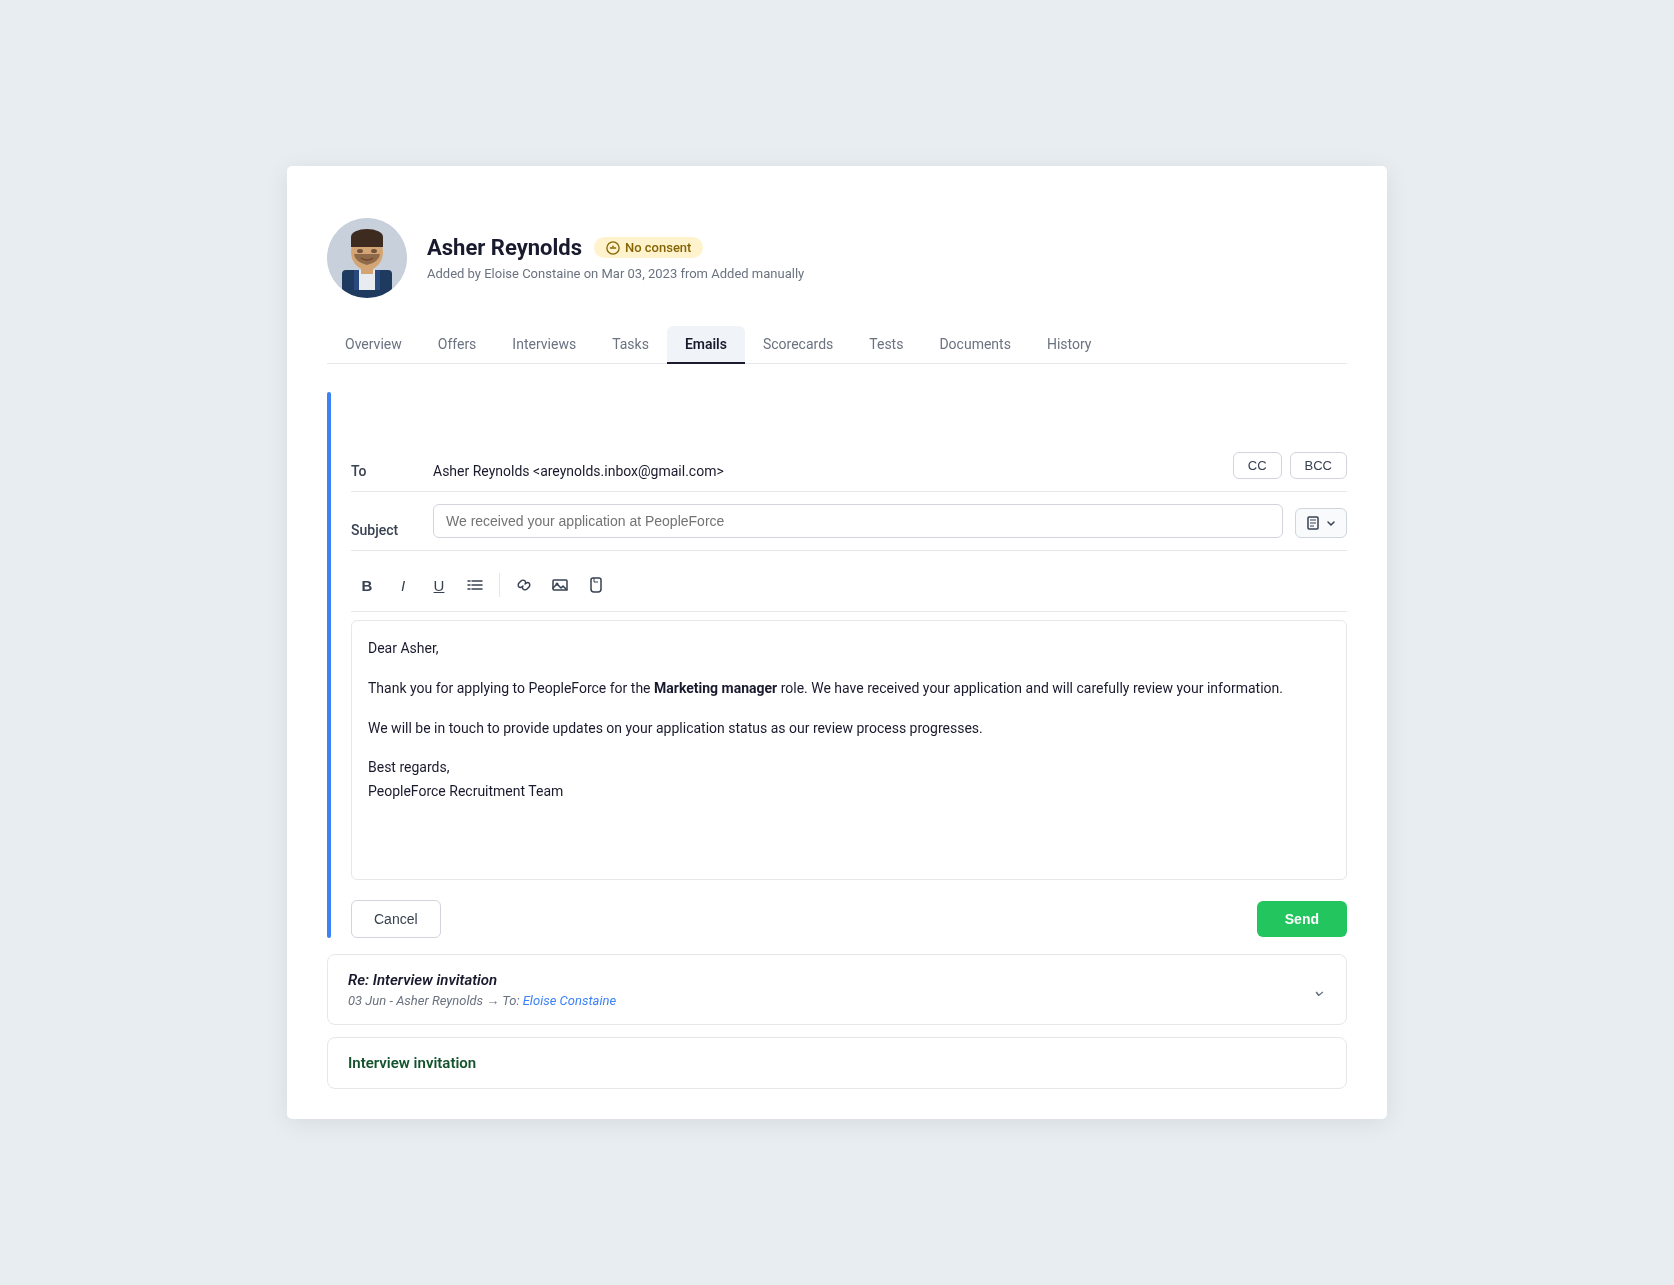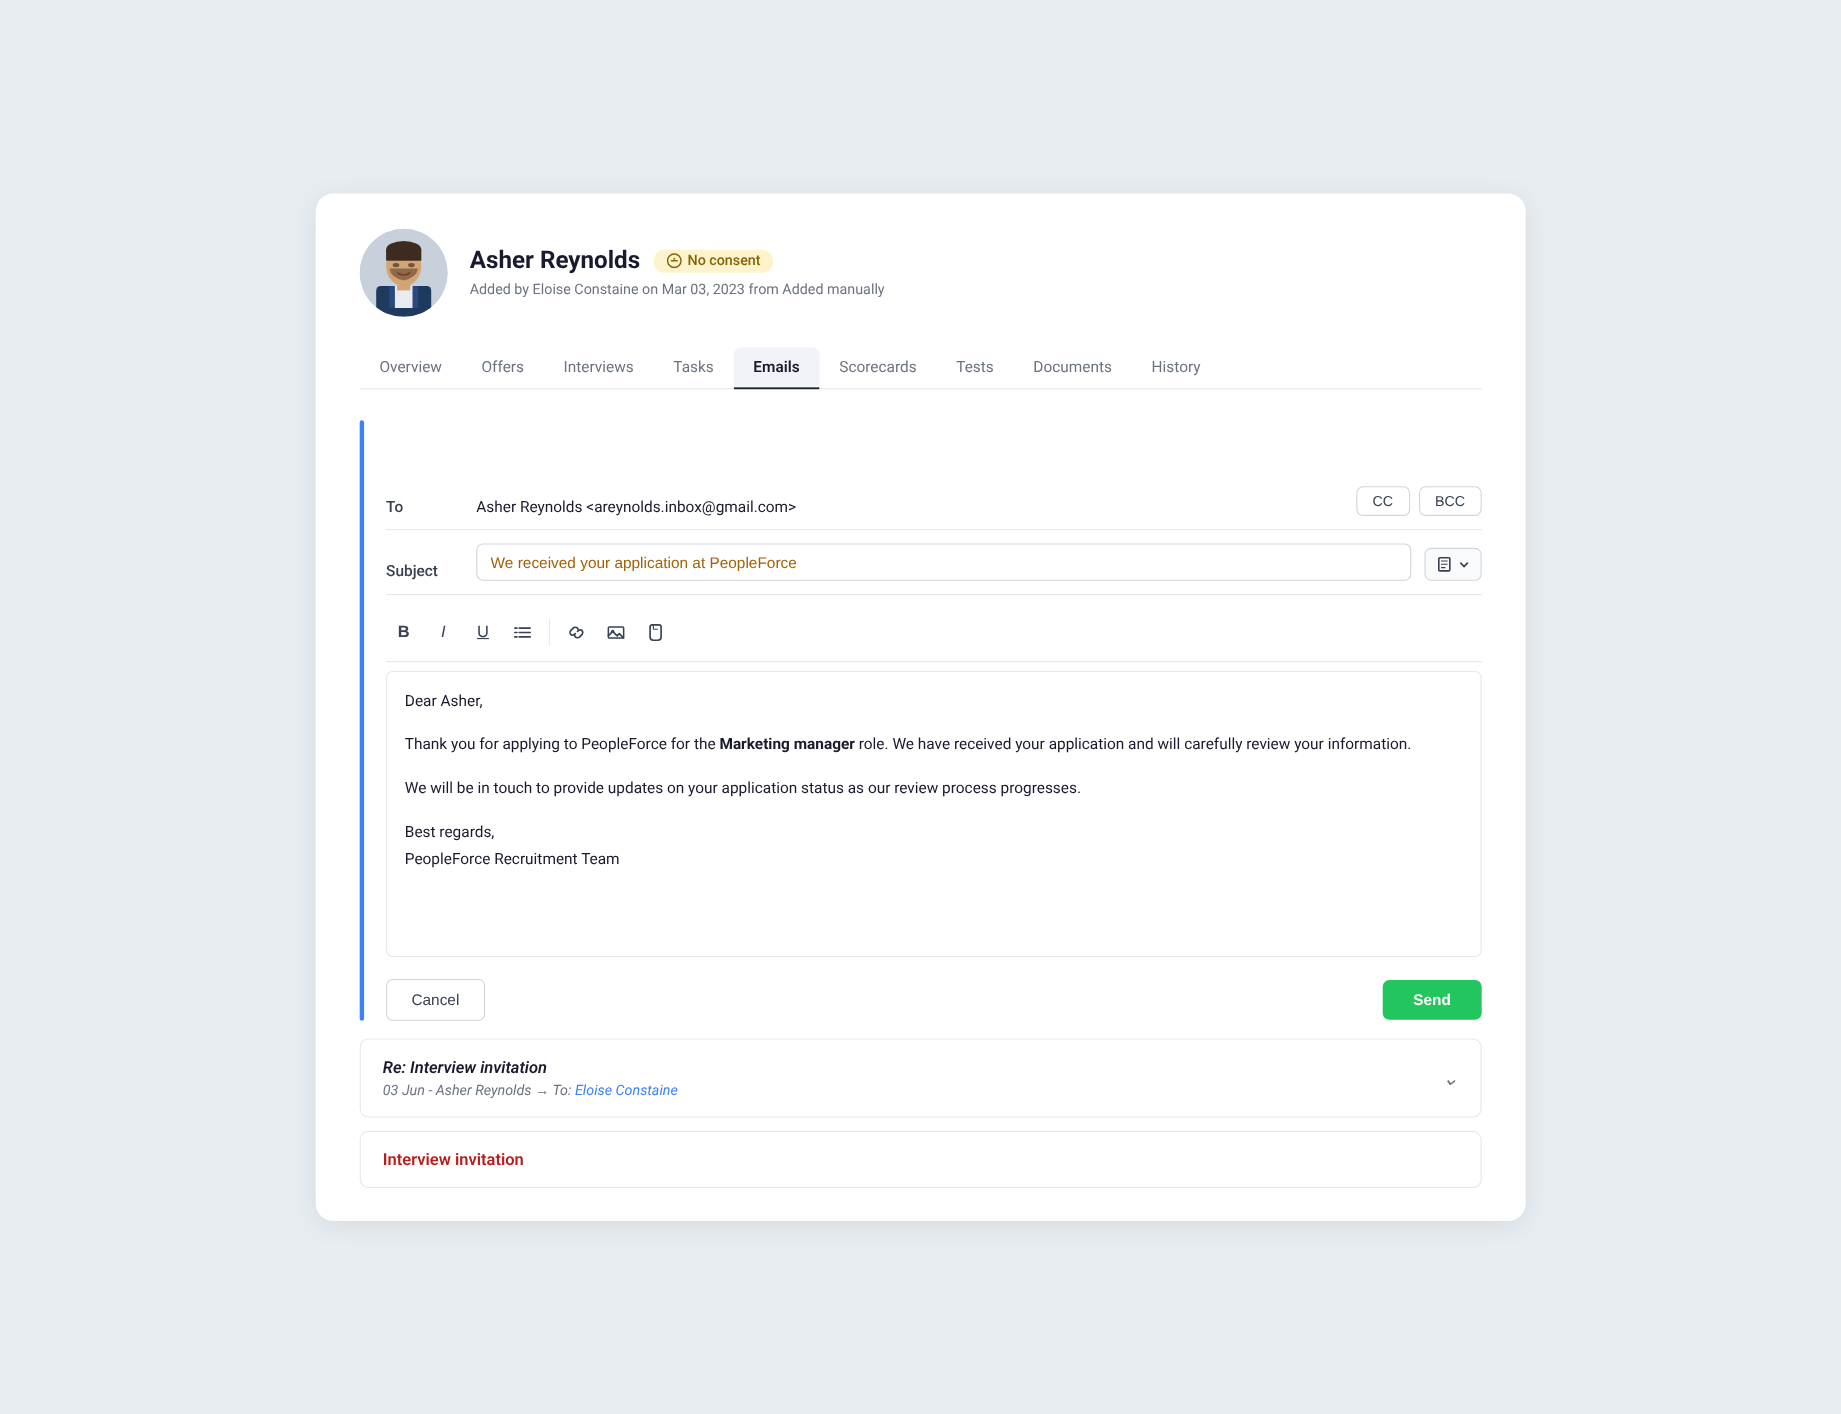--- a/index.html
+++ b/index.html
@@ -7,24 +7,24 @@
       background: #e8edf2;
       font-family: -apple-system, BlinkMacSystemFont, 'Segoe UI', Roboto, sans-serif;
       min-height: 1285px;
       display: flex;
       align-items: center;
       justify-content: center;
       padding: 40px;
     }
     .card {
       background: #fff;
-      border-radius: 16px;
+      border-radius: 5px;
       width: 1100px;
       max-width: 100%;
-      padding: 32px 40px 30px 40px;
+      padding: 52px 40px 30px 40px;
       box-shadow: 0 4px 24px rgba(0,0,0,0.08);
     }
     
     .profile-header {
       display: flex;
       align-items: center;
       gap: 20px;
       margin-bottom: 28px;
     }
     .avatar {
@@ -133,21 +133,21 @@
       color: #374151;
       cursor: pointer;
       margin-top: 48px;
     }
     .subject-input {
       flex: 1;
       border: 1px solid #d1d5db;
       border-radius: 6px;
       padding: 8px 12px;
       font-size: 14px;
-      color: #a16207;
+      color: #737373;
       outline: none;
     }
     .template-btn {
       border: 1px solid #d1d5db;
       background: #f9fafb;
       border-radius: 6px;
       padding: 6px 10px;
       cursor: pointer;
       display: flex;
       align-items: center;
@@ -251,21 +251,21 @@
     }
     .interview-inv-item {
       border: 1px solid #e5e7eb;
       border-radius: 8px;
       padding: 16px 20px;
       margin-top: 12px;
     }
     .interview-inv-title {
       font-size: 15px;
       font-weight: 600;
-      color: #b91c1c;
+      color: #14532d;
     }
   </style>
 </head>
 <body>
 
 <div class="card">
 
   <div class="profile-header">
     <div class="avatar">
       <svg viewBox="0 0 80 80" xmlns="http://www.w3.org/2000/svg">

